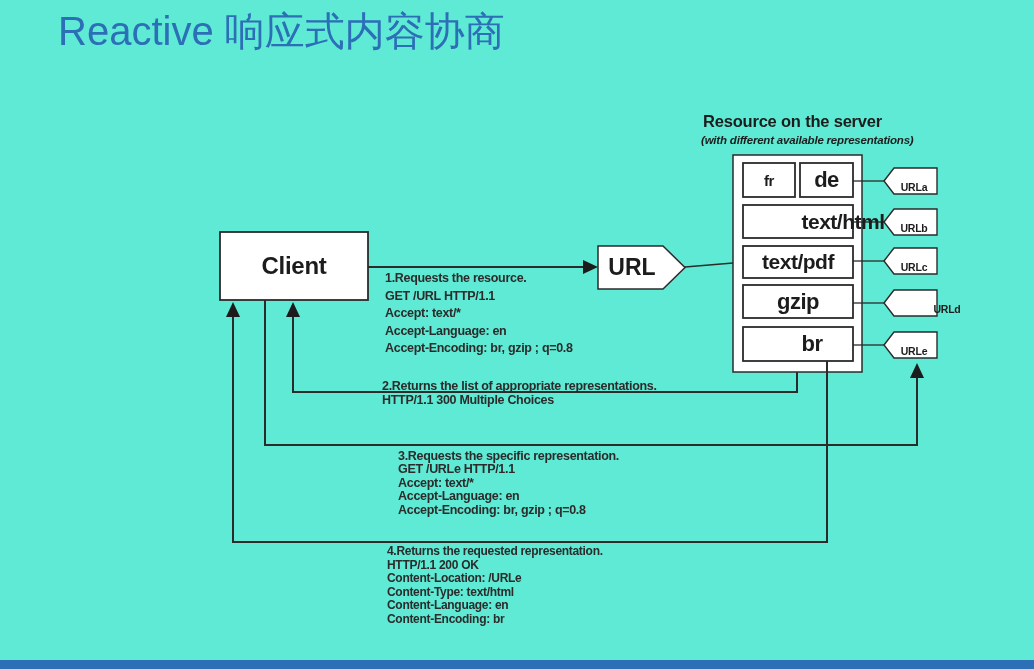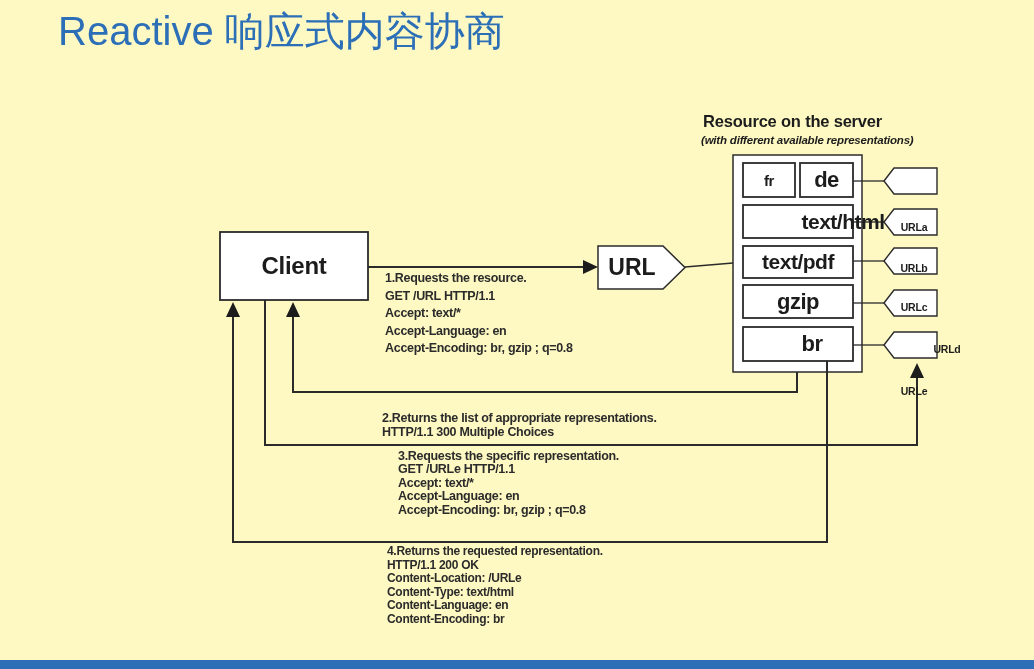--- a/index.html
+++ b/index.html
@@ -1,46 +1,46 @@
 <!DOCTYPE html>
 <html><head>
 <meta charset="utf-8">
 <style>
   html,body{margin:0;padding:0;background:#ffffff;}
   .slide{
-    position:relative;width:1034px;height:669px;background:#fef9c3;overflow:hidden;
+    position:relative;width:1034px;height:669px;background:#5eead4;overflow:hidden;
     font-family:"Liberation Sans",sans-serif;
   }
   .title{
     position:absolute;left:58px;top:4px;margin:0;
     font-size:40px;font-weight:400;color:#2C6FB7;letter-spacing:0px;white-space:nowrap;
   }
   .wires{position:absolute;left:0;top:0;width:1034px;height:669px;}
   .lbl{position:absolute;display:flex;align-items:center;justify-content:center;
        color:#1c1c1c;white-space:nowrap;}
   .client-label{left:220px;top:232px;width:148px;height:68px;font-size:24px;font-weight:600;letter-spacing:-0.3px;}
   .url-label{left:598px;top:246px;width:68px;height:43px;font-size:23px;font-weight:600;}
   .rep-lg{font-weight:700;letter-spacing:-0.5px;}
   .rep-fr{left:743px;top:163px;width:52px;height:34px;font-size:15px;}
   .rep-de{left:800px;top:163px;width:53px;height:34px;font-size:22px;}
   .rep-html{left:743px;top:205px;width:110px;height:33px;font-size:21px;margin-left:45px;}
   .rep-pdf{left:743px;top:246px;width:110px;height:32px;font-size:21px;}
   .rep-gzip{left:743px;top:285px;width:110px;height:33px;font-size:22px;}
   .rep-br{left:743px;top:327px;width:110px;height:34px;font-size:22px;padding-left:14px;}
-  .tag-label{width:44px;height:33px;font-size:10.5px;font-weight:700;letter-spacing:-0.2px;margin-top:40px;}
+  .tag-label{width:44px;height:33px;font-size:10.5px;font-weight:700;letter-spacing:-0.2px;}
   .tag-a{left:892px;top:170px;} .tag-b{left:892px;top:211px;text-align:right;} .tag-c{left:892px;top:250px;}
   .tag-d{left:925px;top:292px;} .tag-e{left:892px;top:334px;}
   .server-heading{position:absolute;left:703px;top:112px;font-size:16.5px;font-weight:600;
       color:#1c1c1c;white-space:nowrap;letter-spacing:-0.2px;}
   .server-subheading{position:absolute;left:701px;top:134px;font-size:11.5px;font-style:italic;
       font-weight:600;color:#1c1c1c;white-space:nowrap;letter-spacing:-0.2px;}
   .msg{position:absolute;color:#2b2b2b;font-weight:700;letter-spacing:-0.3px;white-space:nowrap;}
   .msg div{white-space:nowrap;}
   .msg-1{left:385px;top:270px;font-size:12.5px;line-height:17.5px;}
-  .msg-2{left:382px;top:412px;font-size:12.5px;line-height:13.5px;}
+  .msg-2{left:382px;top:380px;font-size:12.5px;line-height:13.5px;}
   .msg-3{left:398px;top:450px;font-size:12.5px;line-height:13.4px;}
   .msg-4{left:387px;top:545px;font-size:12px;line-height:13.5px;}
   .footer-bar{position:absolute;left:0;bottom:0;width:100%;height:9px;background:#2C6FB7;}
 </style>
 </head>
 <body>
 
 <div class="slide">
 
   <h1 class="title">Reactive 响应式内容协商</h1>

